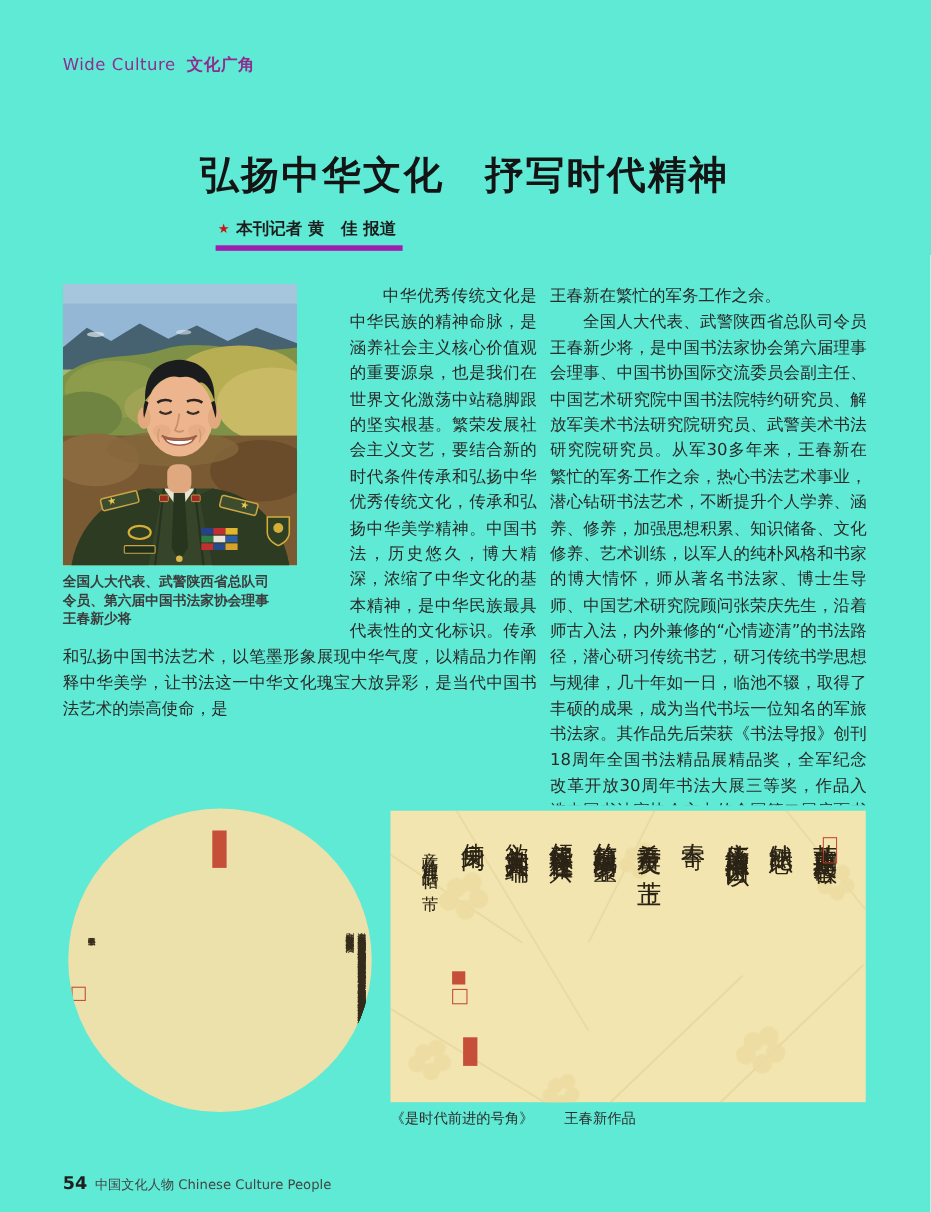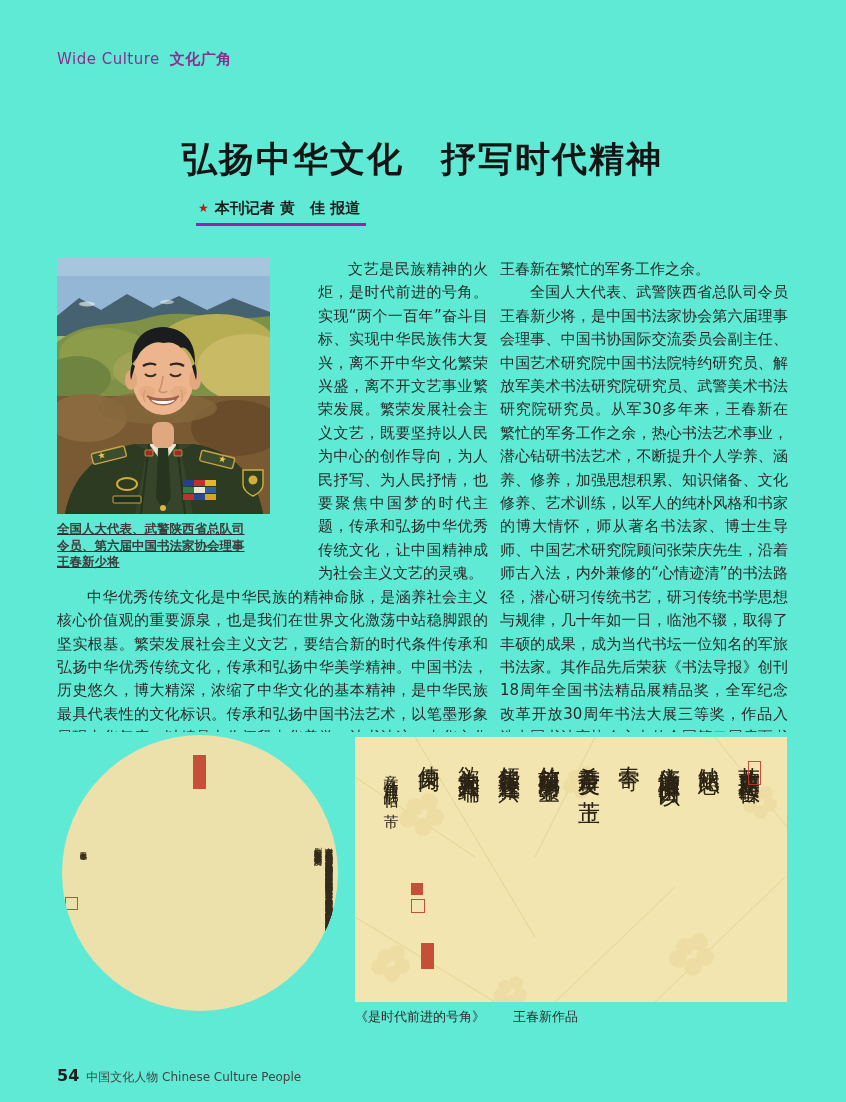--- a/index.html
+++ b/index.html
@@ -9,33 +9,33 @@
   
   .kicker{position:absolute;left:57px;top:50px;font-size:15px;color:#8e2d8e;letter-spacing:.5px;}
   .kicker .en{font-weight:400;margin-right:10px;}
   .kicker .zh{font-weight:700;}
 
   
   .title{position:absolute;left:57px;top:136px;width:731px;text-align:center;
          font-family:"DejaVu Serif","Liberation Serif",serif;font-weight:700;
          font-size:35px;color:#141414;letter-spacing:2px;}
   .byline{position:absolute;left:196px;top:199px;padding:0 6px 5px 2px;
-          border-bottom:3px solid #a21caf;font-size:15px;font-weight:700;color:#1c1c1c;}
+          border-bottom:5px solid #a21caf;font-size:15px;font-weight:700;color:#1c1c1c;}
   .byline .star{color:#c81414;font-size:12px;margin-right:6px;position:relative;top:-1px;}
 
   
   .col{position:absolute;top:258px;font-size:15px;line-height:23.4px;
        text-align:justify;color:#2a2a2a;overflow:hidden;}
   .col p{margin:0;}
   .col p.indent{text-indent:2em;}
   .col-a{left:57px;width:431px;height:474px;}
   .col-b{left:500px;width:288px;height:474px;}
 
   
-  .photo-block{float:left;width:250px;margin:0 11px 2px 0;text-decoration:underline;}
+  .photo-block{float:left;width:250px;margin:0 11px 2px 0;}
   .photo-frame{width:213px;height:256px;overflow:hidden;background:#9db77a;}
   .photo-caption{margin-top:7px;width:190px;font-size:12.5px;line-height:16.5px;
                  font-weight:700;color:#3d3d3d;text-align:left;text-indent:0;}
   .art-circle{position:absolute;left:62px;top:735px;width:276px;height:276px;border-radius:50%;
               background:#ece0ab;overflow:hidden;}
   .circle-fill{position:absolute;right:4px;top:106px;width:266px;height:152px;
                writing-mode:vertical-rl;font-family:"DejaVu Serif","Liberation Serif",serif;
                font-size:8px;line-height:11px;letter-spacing:.5px;color:#352c1d;overflow:hidden;}
   .circle-sig{position:absolute;left:16px;top:112px;height:130px;writing-mode:vertical-rl;
               font-family:"DejaVu Serif","Liberation Serif",serif;font-size:7px;line-height:9px;
@@ -165,21 +165,20 @@
 
           <ellipse cx="70" cy="226" rx="10" ry="6" fill="none" stroke="#d4af37" stroke-width="2"></ellipse>
           <rect x="56" y="238" width="28" height="7" rx="1" fill="#21301c" stroke="#caa445" stroke-width="1"></rect>
 
           <path d="M186,212 h20 v14 c0,8 -10,12 -10,12 c0,0 -10,-4 -10,-12 Z" fill="#2f4024" stroke="#d4af37" stroke-width="1.4"></path>
           <circle cx="196" cy="222" r="4.5" fill="#d4af37"></circle>
         </svg>
       </div>
       <div class="photo-caption">全国人大代表、武警陕西省总队司令员、第六届中国书法家协会理事王春新少将</div>
     </div>
-    <p class="indent">文艺是民族精神的火炬，是时代前进的号角。实现“两个一百年”奋斗目标、实现中华民族伟大复兴，离不开中华文化繁荣兴盛，离不开文艺事业繁荣发展。繁荣发展社会主义文艺，既要坚持以人民为中心的创作导向，为人民抒写、为人民抒情，也要聚焦中国梦的时代主题，传承和弘扬中华优秀传统文化，让中国精神成为社会主义文艺的灵魂。</p>
     <p class="indent">中华优秀传统文化是中华民族的精神命脉，是涵养社会主义核心价值观的重要源泉，也是我们在世界文化激荡中站稳脚跟的坚实根基。繁荣发展社会主义文艺，要结合新的时代条件传承和弘扬中华优秀传统文化，传承和弘扬中华美学精神。中国书法，历史悠久，博大精深，浓缩了中华文化的基本精神，是中华民族最具代表性的文化标识。传承和弘扬中国书法艺术，以笔墨形象展现中华气度，以精品力作阐释中华美学，让书法这一中华文化瑰宝大放异彩，是当代中国书法艺术的崇高使命，是</p>
   </div>
 
   <div class="col col-b">
     <p>王春新在繁忙的军务工作之余。</p>
     <p class="indent">全国人大代表、武警陕西省总队司令员王春新少将，是中国书法家协会第六届理事会理事、中国书协国际交流委员会副主任、中国艺术研究院中国书法院特约研究员、解放军美术书法研究院研究员、武警美术书法研究院研究员。从军30多年来，王春新在繁忙的军务工作之余，热心书法艺术事业，潜心钻研书法艺术，不断提升个人学养、涵养、修养，加强思想积累、知识储备、文化修养、艺术训练，以军人的纯朴风格和书家的博大情怀，师从著名书法家、博士生导师、中国艺术研究院顾问张荣庆先生，沿着师古入法，内外兼修的“心情迹清”的书法路径，潜心研习传统书艺，研习传统书学思想与规律，几十年如一日，临池不辍，取得了丰硕的成果，成为当代书坛一位知名的军旅书法家。其作品先后荣获《书法导报》创刊18周年全国书法精品展精品奖，全军纪念改革开放30周年书法大展三等奖，作品入选中国书法家协会主办的全国第二届扇面书法展，第二届、第三届中国书法兰亭奖艺术展，全国千人千作展，全国首届册页书法作品展，全国第二届草书展等。2013年，王新春出版</p>
   </div>
 
   <div class="art-circle">
     <div class="circle-fill">谢安素善尺牍而轻子敬之书子敬尝作佳书与之谓必存录安辄题后答之甚以为恨安尝问敬卿书何如右军答云故当胜安云物论殊不尔子敬又答时人那得知敬虽权以此辞折安所鉴自称胜父不亦过乎且立身扬名事资尊显胜母之里曾参不入以子敬之豪翰绍右军之笔札虽复粗传楷则实恐未克箕裘况乃假托神仙耻崇家范以斯成学孰愈面墙后羲之往都临行题壁子敬密拭除之辄书易其处私为不恶羲之还见乃叹曰吾去时真大醉也敬乃内惭是知逸少之比钟张则专博斯别子敬之不及逸少无或疑焉余志学之年留心翰墨味钟张之余烈挹羲献之前规极虑专精时逾二纪有乖入木之术无间临池之志观夫悬针垂露之异奔雷坠石之奇鸿飞兽骇之资鸾舞蛇惊之态绝岸颓峰之势临危据槁之形或重若崩云或轻如蝉翼导之则泉注顿之则山安纤纤乎似初月之出天崖落落乎犹众星之列河汉</div>

